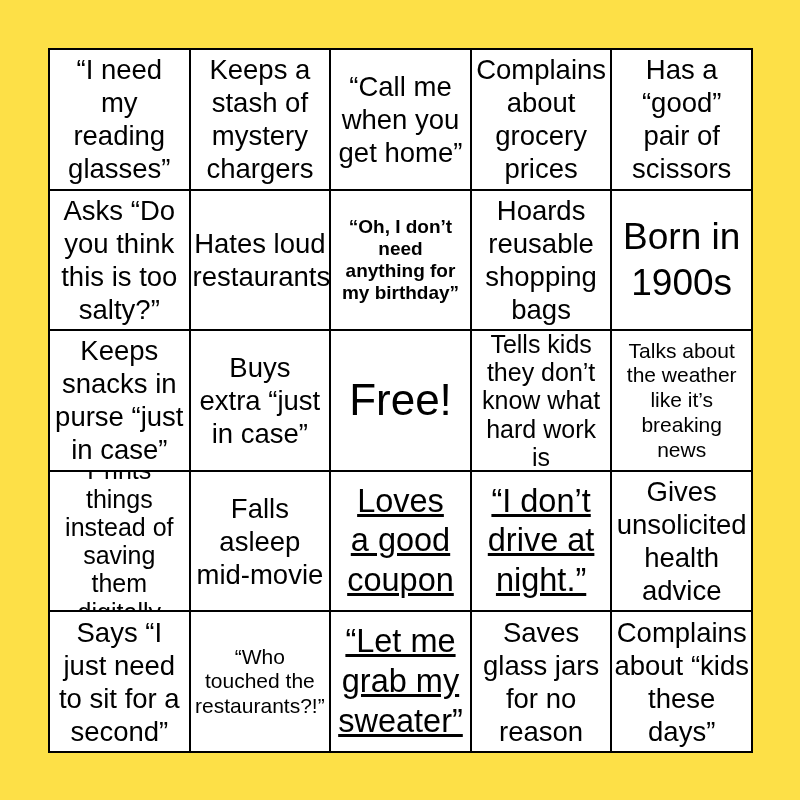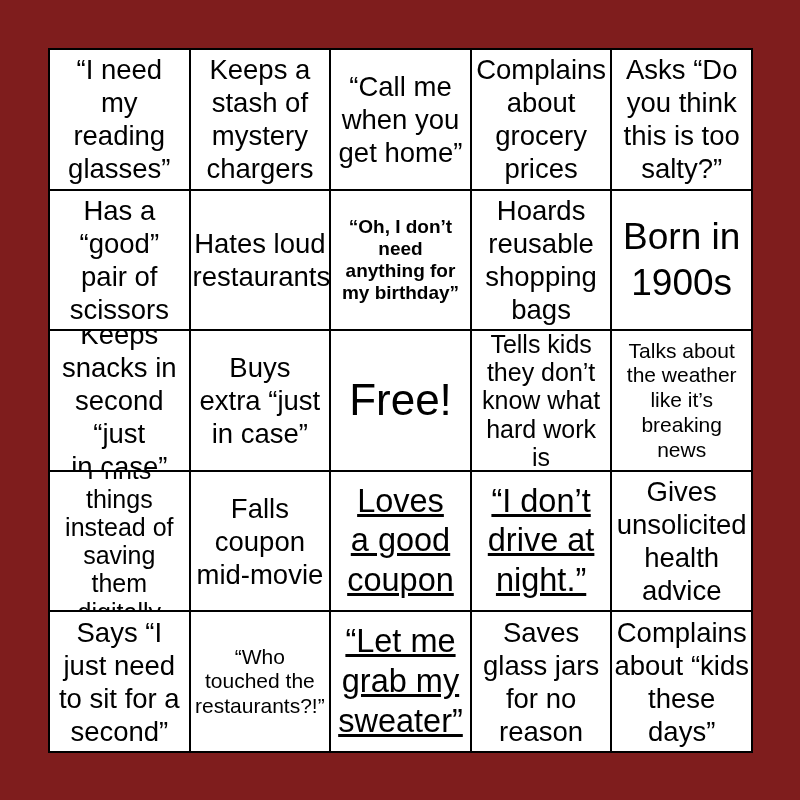--- a/index.html
+++ b/index.html
@@ -7,21 +7,21 @@
     padding: 0;
     width: 800px;
     height: 800px;
     background: #ffffff;
     font-family: "Liberation Sans", sans-serif;
   }
   .page {
     position: relative;
     width: 800px;
     height: 800px;
-    background: #7f1d1d;
+    background: #fde047;
   }
   .card {
     position: absolute;
     left: 48px;
     top: 48px;
     width: 705px;
     height: 705px;
     display: grid;
     grid-template-columns: repeat(5, 1fr);
     grid-template-rows: repeat(5, 1fr);
@@ -77,31 +77,31 @@
 when you
 get home”</span>
       </div>
     <div class="cell" data-size="md">
         <span class="cell-text">Complains
 about
 grocery
 prices</span>
       </div>
     <div class="cell" data-size="md">
+        <span class="cell-text">Has a
+“good”
+pair of
+scissors</span>
+      </div>
+
+    <div class="cell" data-size="md">
         <span class="cell-text">Asks “Do
 you think
 this is too
 salty?”</span>
-      </div>
-
-    <div class="cell" data-size="md">
-        <span class="cell-text">Has a
-“good”
-pair of
-scissors</span>
       </div>
     <div class="cell" data-size="md">
         <span class="cell-text">Hates loud
 restaurants</span>
       </div>
     <div class="cell" data-size="sm">
         <span class="cell-text">“Oh, I don’t
 need
 anything for
 my birthday”</span>
@@ -113,21 +113,21 @@
 bags</span>
       </div>
     <div class="cell" data-size="xl">
         <span class="cell-text">Born in
 1900s</span>
       </div>
 
     <div class="cell" data-size="md">
         <span class="cell-text">Keeps
 snacks in
-second “just
+purse “just
 in case”</span>
       </div>
     <div class="cell" data-size="md">
         <span class="cell-text">Buys
 extra “just
 in case”</span>
       </div>
     <div class="cell" data-size="xxl">
         <span class="cell-text">Free!</span>
       </div>
@@ -146,21 +146,21 @@
       </div>
 
     <div class="cell" data-size="smd">
         <span class="cell-text">Prints things
 instead of
 saving them
 digitally</span>
       </div>
     <div class="cell" data-size="md">
         <span class="cell-text">Falls
-coupon
+asleep
 mid-movie</span>
       </div>
     <div class="cell" data-size="lg">
         <span class="cell-text">Loves
 a good
 coupon</span>
       </div>
     <div class="cell" data-size="lg">
         <span class="cell-text">“I don’t
 drive at

